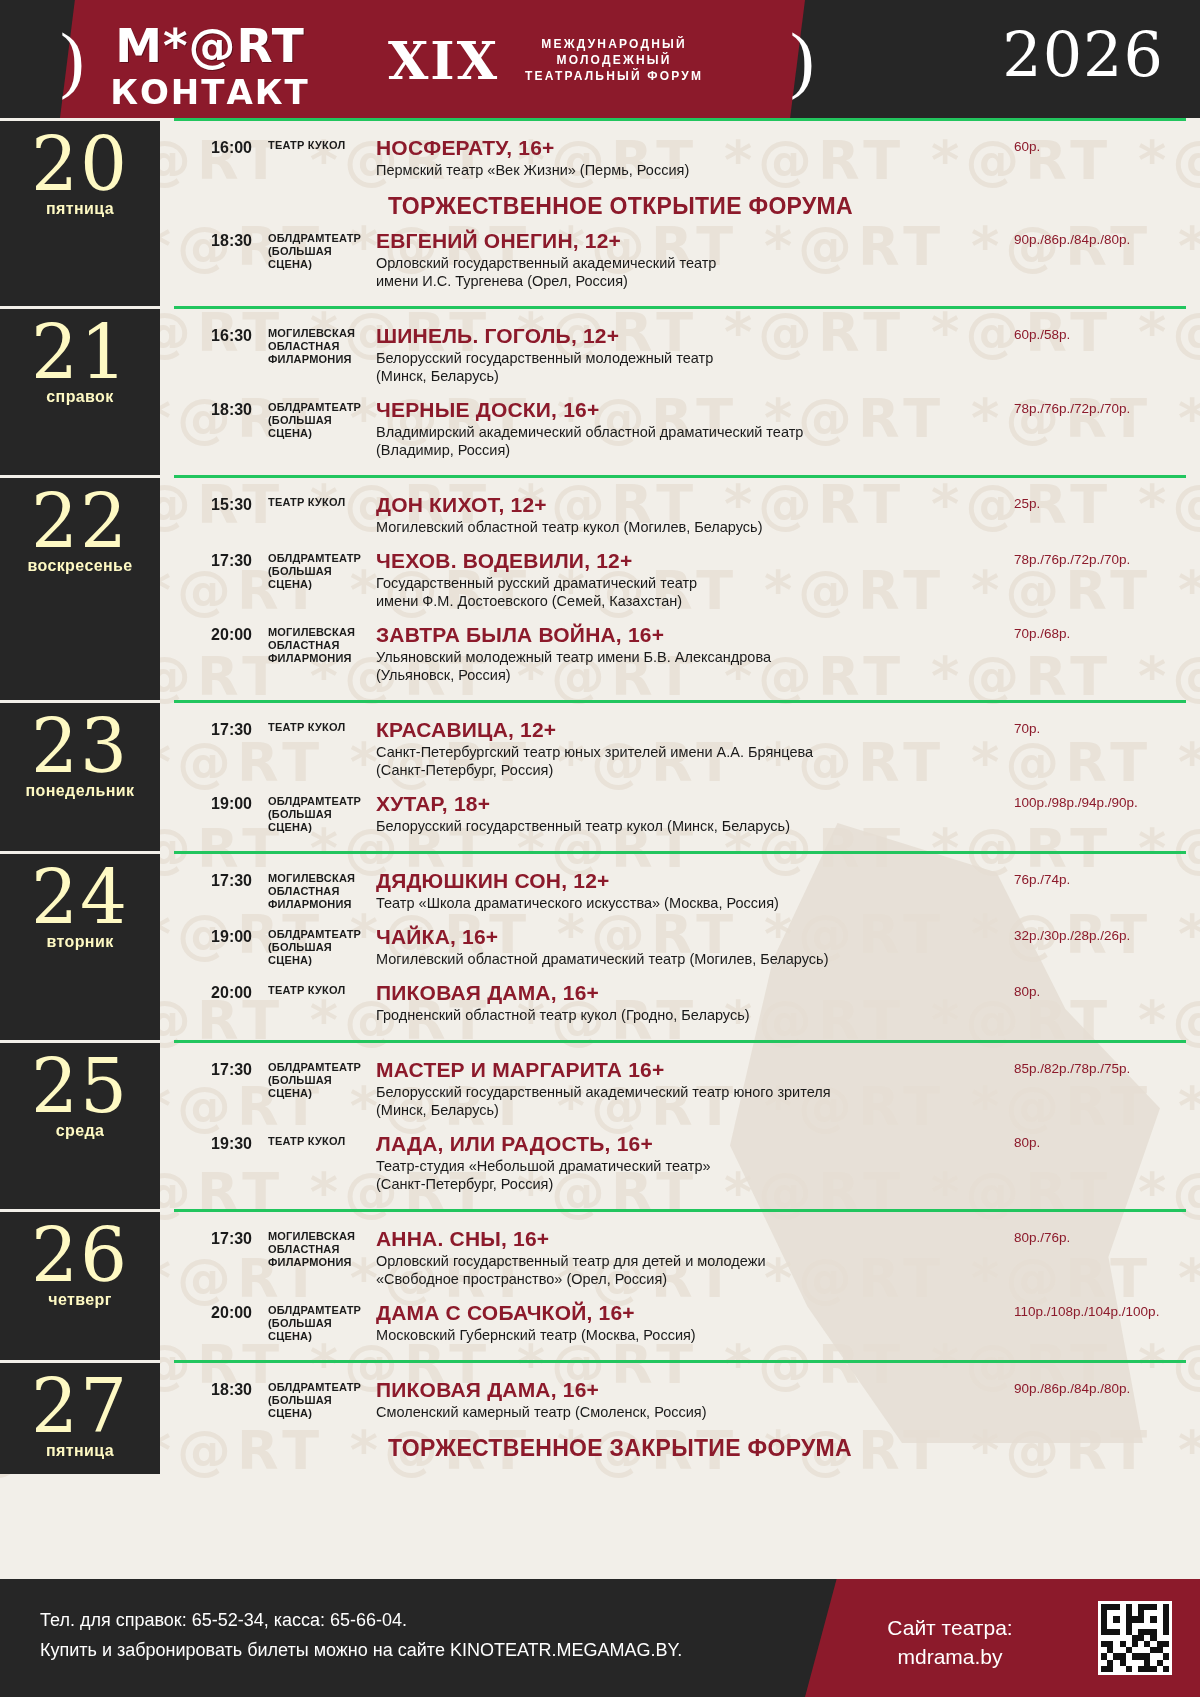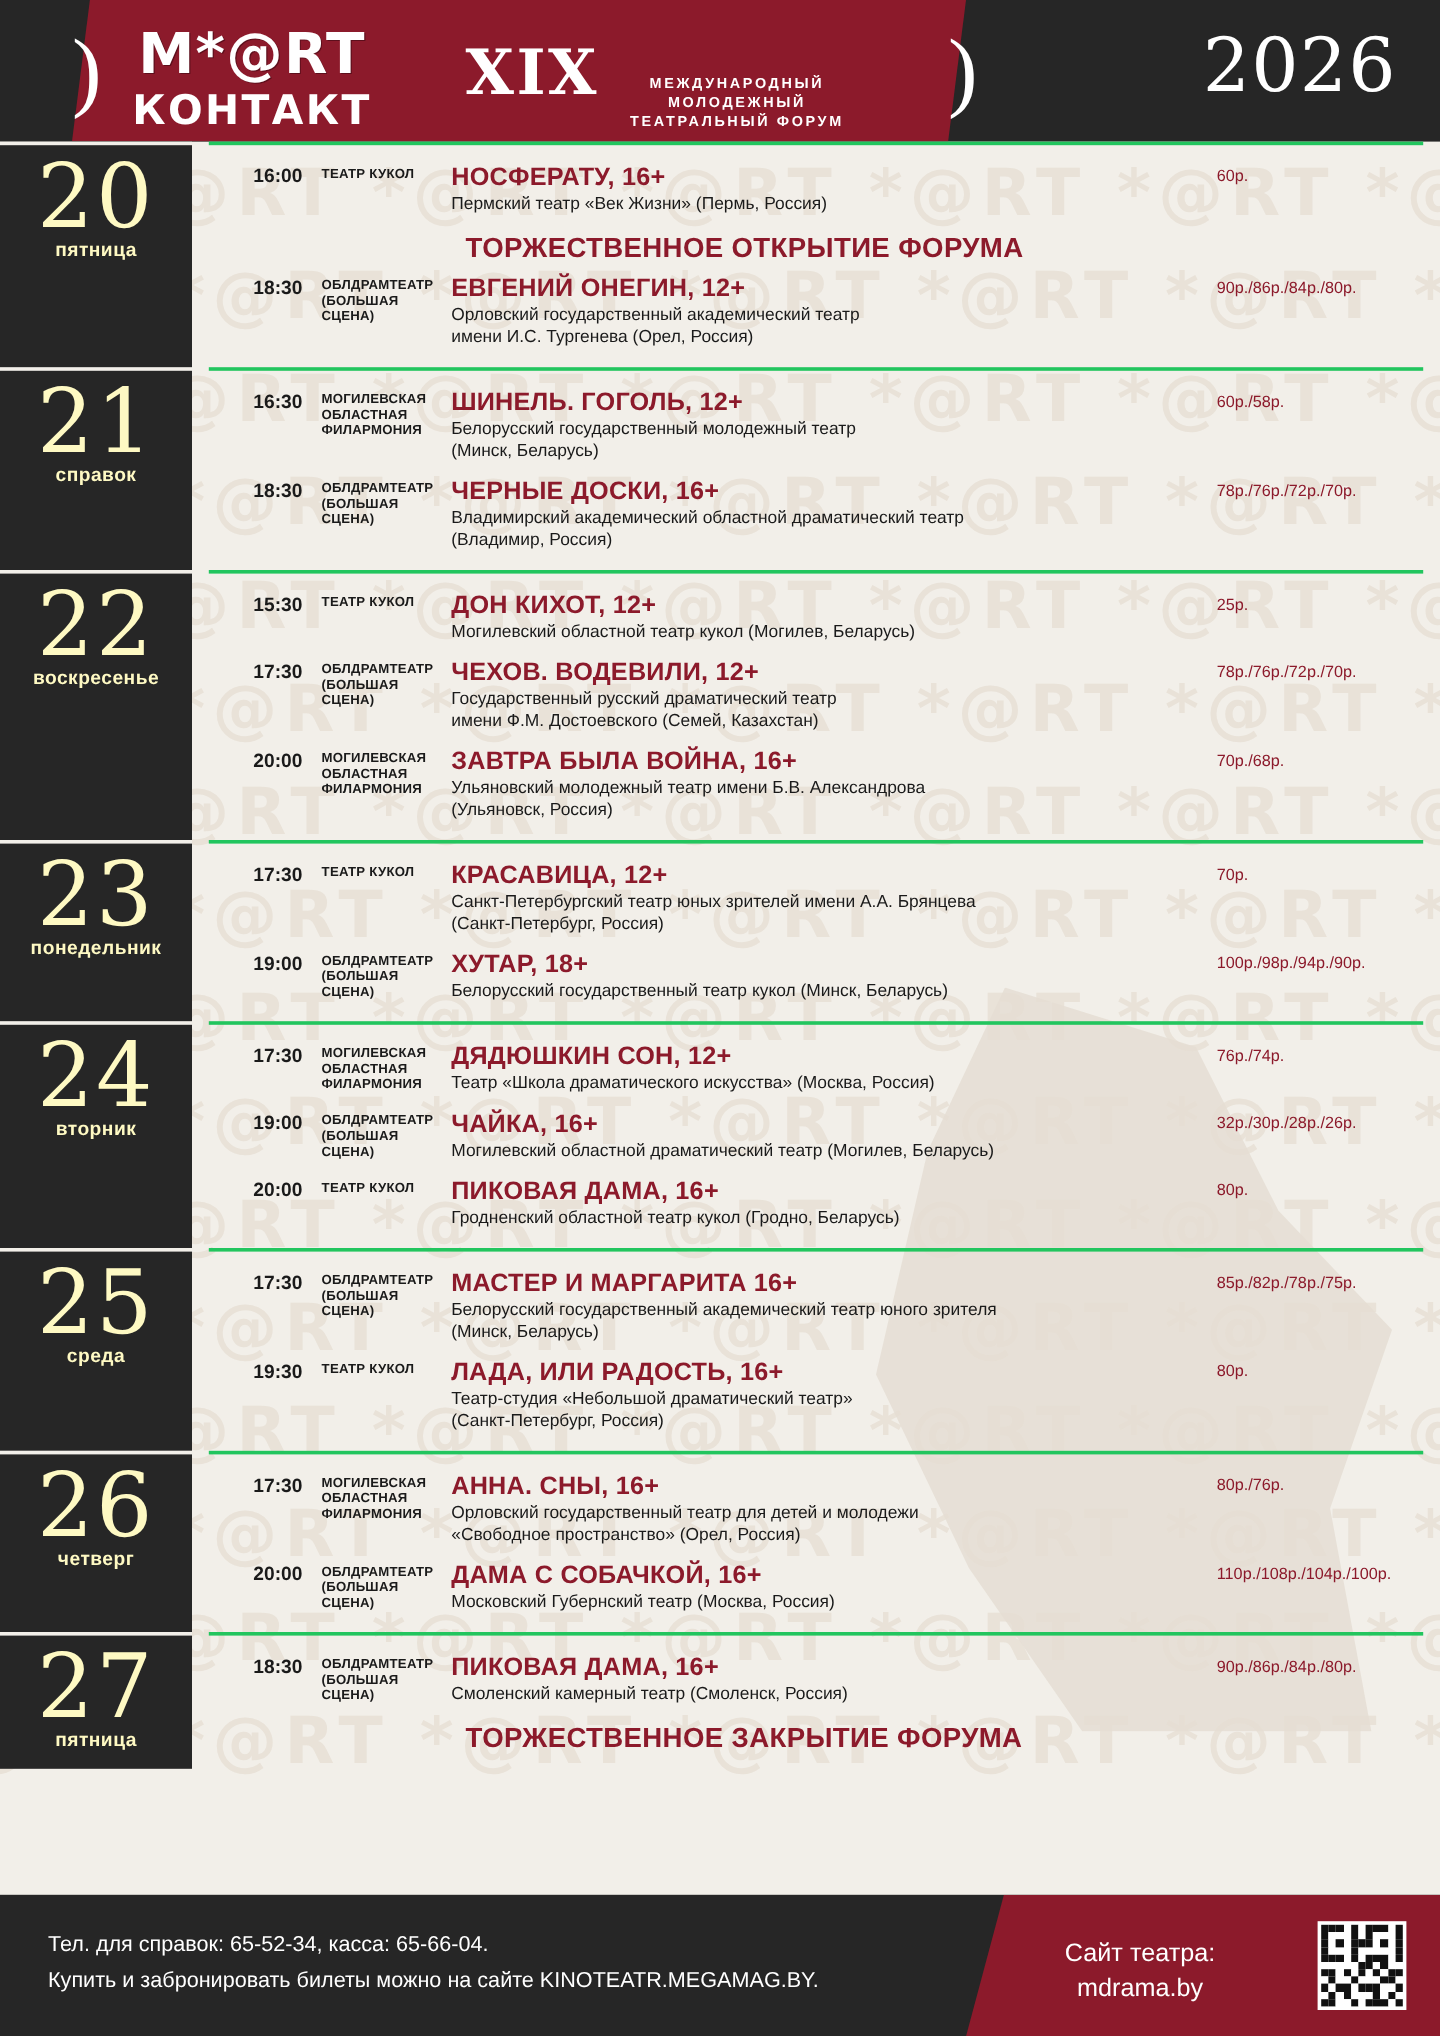--- a/index.html
+++ b/index.html
@@ -69,21 +69,20 @@
     letter-spacing: 2px;
   }
   .forum-sub {
     position: absolute; left: 525px; top: 36px;
     color: #ffffff;
     font-size: 12px;
     font-weight: bold;
     letter-spacing: 2.2px;
     line-height: 16px;
     text-align: center;
-    margin-top: 25px;
   }
   .year {
     position: absolute; right: 36px; top: 18px;
     color: #ffffff;
     font-family: "DejaVu Serif", serif;
     font-weight: normal;
     font-size: 62px;
     letter-spacing: 1px;
   }
 

